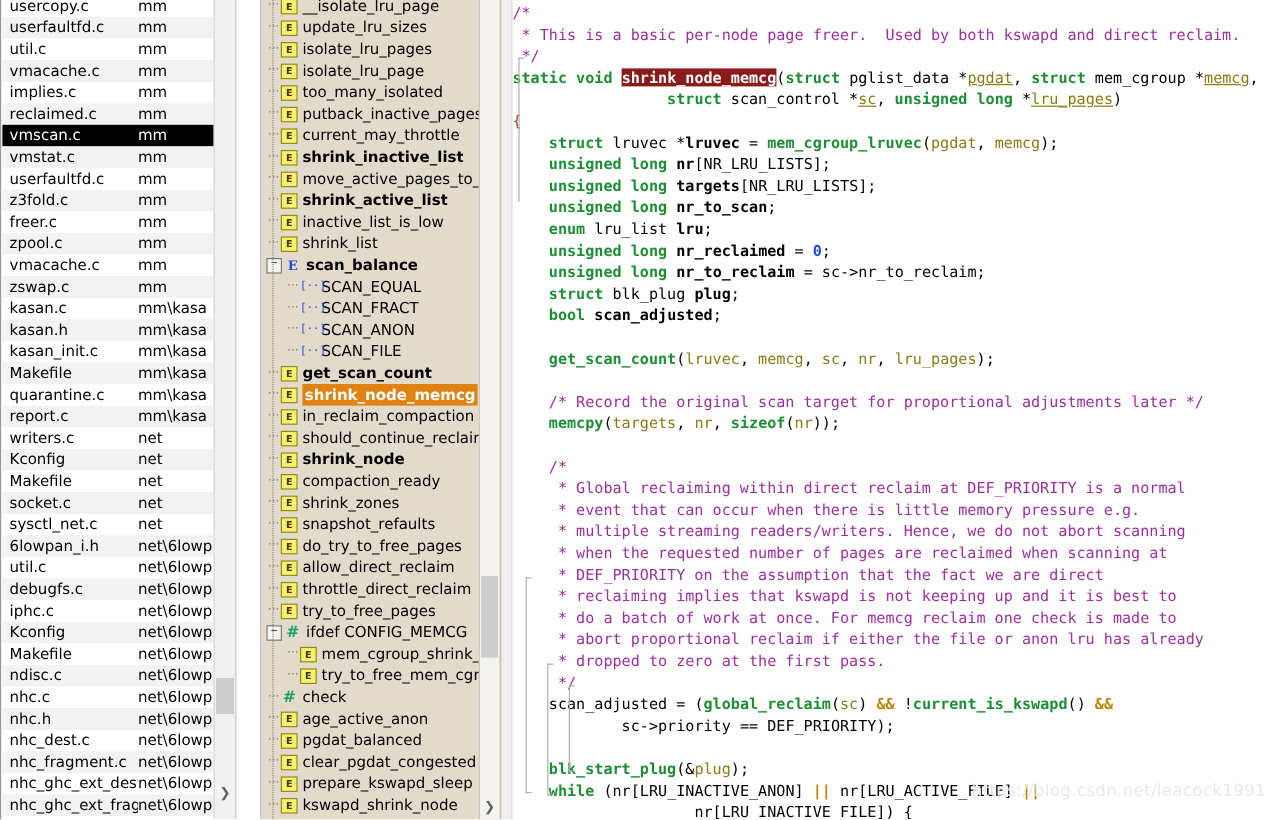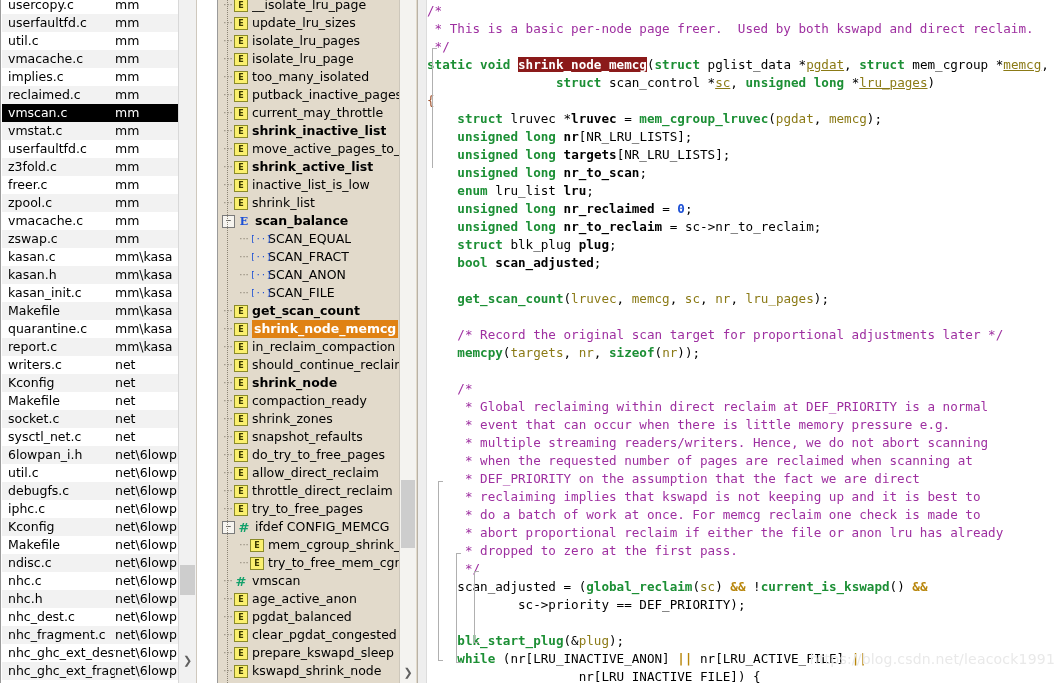--- a/index.html
+++ b/index.html
@@ -632,21 +632,21 @@
         <div class="tr-row">
           <div class="tr-indent" style="width: 20px;"></div>
           <div class="tr-dots">···</div>
           <div class="tr-icon ico-func">E</div>
           <div class="tr-label">try_to_free_mem_cgro</div>
         </div>
         <div class="tr-row">
           <div class="tr-indent" style="width: 4px;"></div>
           <div class="tr-dots">···</div>
           <div class="tr-icon ico-pre">#</div>
-          <div class="tr-label">vmscan</div>
+          <div class="tr-label">check</div>
         </div>
         <div class="tr-row">
           <div class="tr-indent" style="width: 4px;"></div>
           <div class="tr-dots">···</div>
           <div class="tr-icon ico-func">E</div>
           <div class="tr-label">age_active_anon</div>
         </div>
         <div class="tr-row">
           <div class="tr-indent" style="width: 4px;"></div>
           <div class="tr-dots">···</div>

